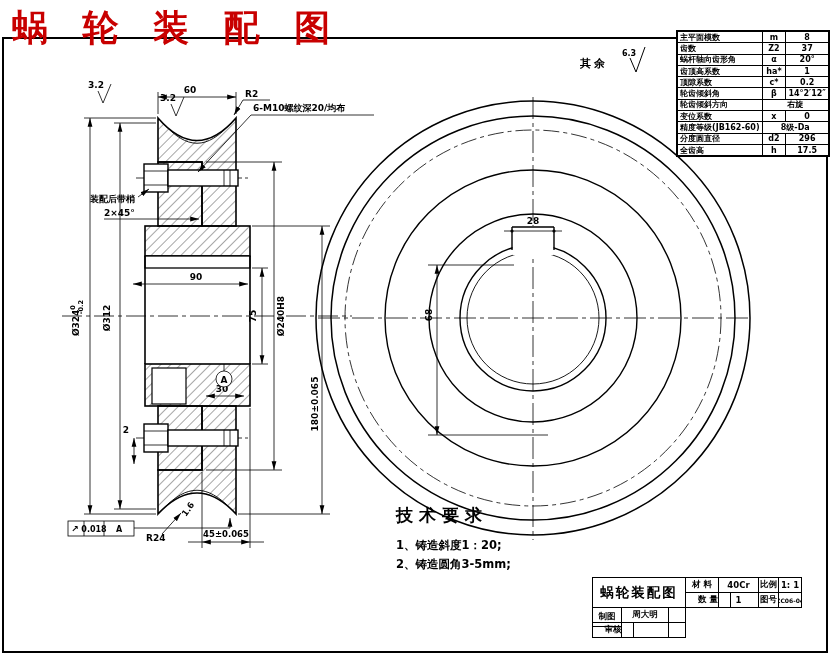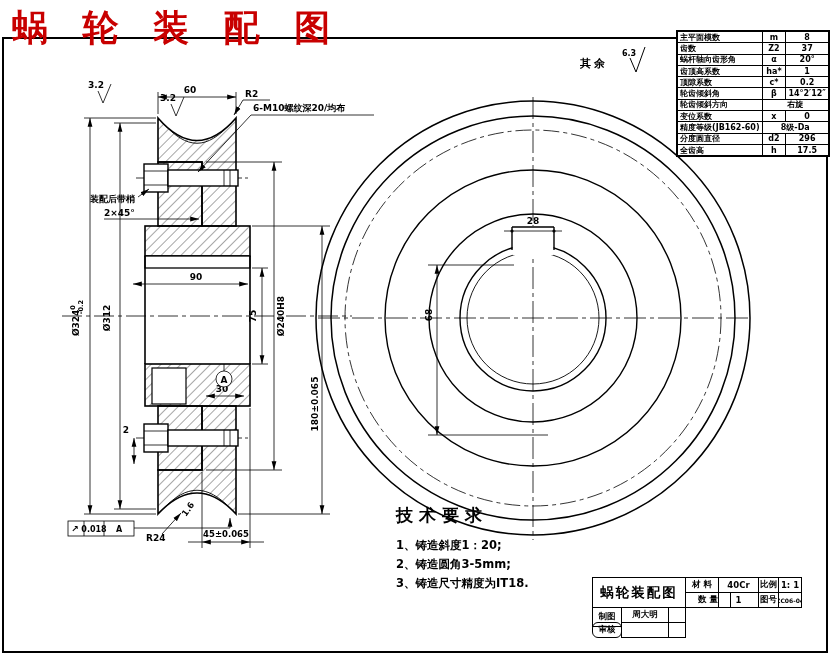--- a/index.html
+++ b/index.html
@@ -284,33 +284,32 @@
         <td class="pt-val">17.5</td>
       </tr>
 </tbody>
   </table>
 
 <div id="tech">
   <div class="tr-head">技术要求</div>
   <div class="tr-list">
     <div class="tr-item">1、铸造斜度1：20;</div>
     <div class="tr-item">2、铸造圆角3-5mm;</div>
-    <div class="tr-item">3、铸造尺寸精度为IT18.</div>
   </div>
 </div>
 
 <div id="tblock">
   <div class="tb-cell tb-big" style="left:0;top:0;width:94px;height:31px;">蜗轮装配图</div>
   <div class="tb-cell" style="left:93px;top:0;width:34px;height:16px;">材 料</div>
   <div class="tb-cell" style="left:126px;top:0;width:41px;height:16px;">40Cr</div>
   <div class="tb-cell" style="left:166px;top:0;width:21px;height:16px;">比例</div>
   <div class="tb-cell" style="left:186px;top:0;width:24px;height:16px;">1: 1</div>
   <div class="tb-cell" style="left:93px;top:15px;width:46px;height:16px;">数 量</div>
   <div class="tb-cell" style="left:126px;top:15px;width:41px;height:16px;">1</div>
   <div class="tb-cell" style="left:166px;top:15px;width:21px;height:16px;">图号</div>
   <div class="tb-cell tb-tiny" style="left:186px;top:15px;width:24px;height:16px;">ZC06-04</div>
   <div class="tb-cell" style="left:0;top:30px;width:30px;height:20px;text-align:right;">制图</div>
   <div class="tb-cell" style="left:29px;top:30px;width:48px;height:16px;">周大明</div>
   <div class="tb-cell" style="left:76px;top:30px;width:18px;height:16px;"></div>
-  <div class="tb-cell" style="left:0;top:45px;width:30px;height:16px;border-radius:6px;">审核</div>
+  <div class="tb-cell" style="left:0;top:45px;width:42px;height:16px;">审核</div>
   <div class="tb-cell" style="left:29px;top:45px;width:48px;height:16px;"></div>
   <div class="tb-cell" style="left:76px;top:45px;width:18px;height:16px;"></div>
 </div>
 
 </body></html>

